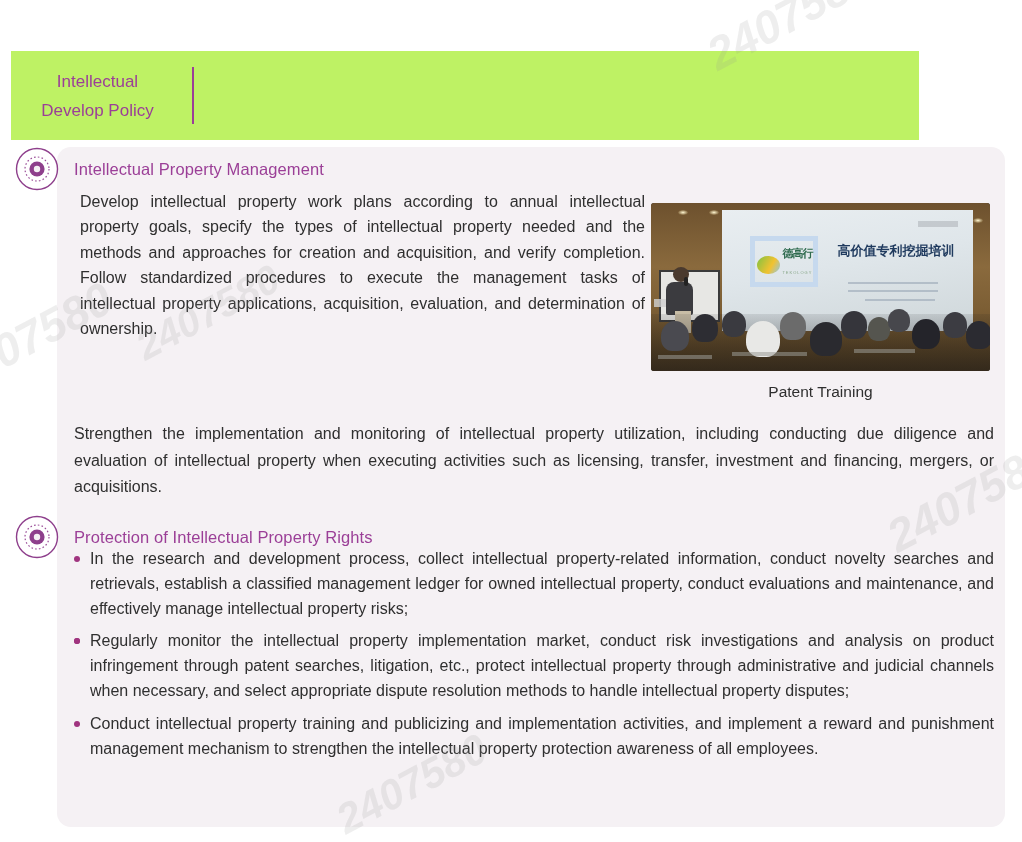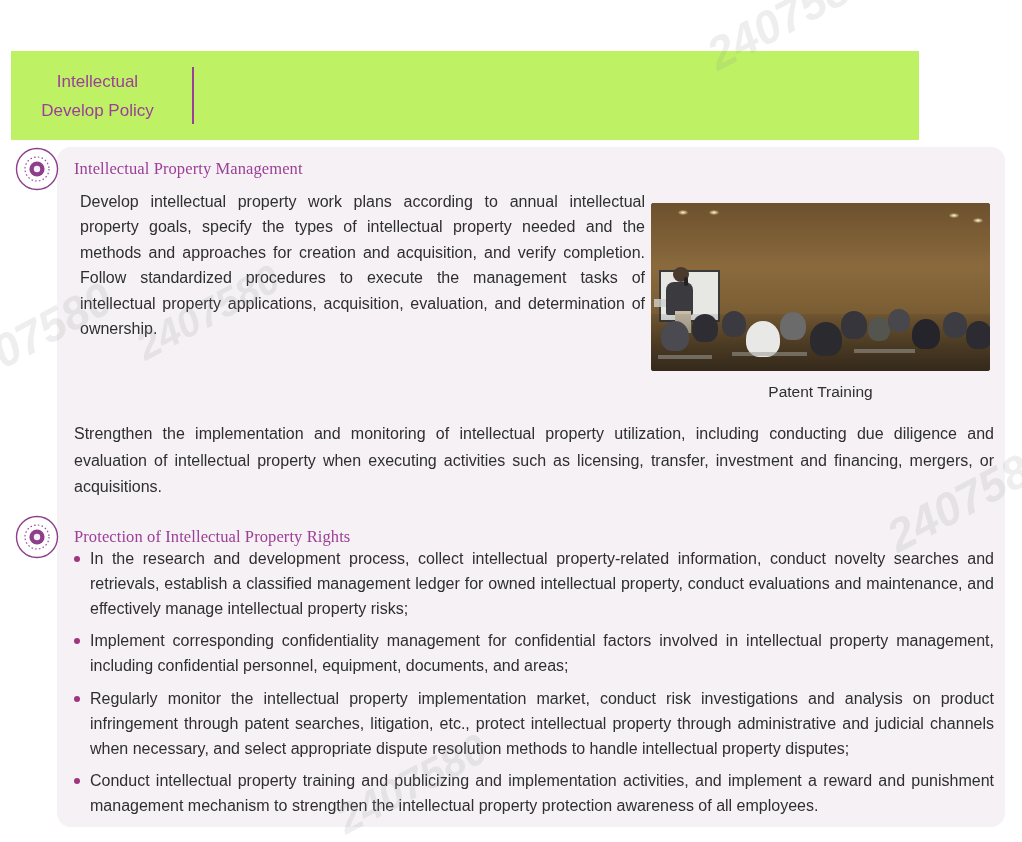--- a/index.html
+++ b/index.html
@@ -110,21 +110,20 @@
   .sec-icon svg { display: block; }
 
   .sec-title {
     position: absolute;
     left: 74px;
     top: 8px;
     color: #9b3f97;
     font-size: 16.5px;
     line-height: 28px;
     letter-spacing: .1px;
-    font-family: Liberation Serif, serif;
   }
 
   .para {
     font-size: 16px;
     line-height: 25.4px;
     color: #2f2f2f;
     text-align: justify;
     text-justify: inter-word;
   }
 
@@ -272,20 +271,33 @@
         <div class="ph-wall"></div>
 
         <div class="ph-light" style="left:8%;"></div>
         <div class="ph-light" style="left:17%;"></div>
         <div class="ph-light" style="left:88%; top:6%;"></div>
         <div class="ph-light" style="left:95%; top:9%;"></div>
 
         <div class="ph-whiteboard"></div>
         <div class="ph-smallbar"></div>
 
+        <div class="ph-screen">
+          <div class="ph-screen-in">
+            <div class="ph-topbar"></div>
+            <div class="ph-logo-box"></div>
+            <div class="ph-logo-blob"></div>
+            <div class="ph-logo-cn">德高行</div>
+            <div class="ph-logo-sub">TEKOLOGY</div>
+            <div class="ph-title-cn">高价值专利挖掘培训</div>
+            <div class="ph-line" style="left:50%; top:60%; width:36%;"></div>
+            <div class="ph-line" style="left:50%; top:66%; width:36%;"></div>
+            <div class="ph-line" style="left:57%; top:74%; width:28%;"></div>
+          </div>
+        </div>
 
         <div class="ph-speaker-h"></div>
         <div class="ph-speaker-b"></div>
         <div class="ph-speaker-l"></div>
         <div class="ph-mic"></div>
 
         <div class="ph-audience"></div>
         <div class="head" style="left:3%;  top:70%; width:28px; height:30px; background:#4a4a50;"></div>
         <div class="head" style="left:12%; top:66%; width:26px; height:28px; background:#2d2d33;"></div>
         <div class="head" style="left:21%; top:64%; width:24px; height:26px; background:#3a3a40;"></div>
@@ -323,21 +335,20 @@
       <div class="sec-title">Protection of Intellectual Property Rights</div>
     </div>
 
     <ul class="bullets">
       <li>
         <span class="dot"></span>
         <span>In the research and development process, collect intellectual property-related information, conduct novelty searches and retrievals, establish a classified management ledger for owned intellectual property, conduct evaluations and maintenance, and effectively manage intellectual property risks;</span>
       </li>
       <li>
         <span class="dot"></span>
-        <span>Implement corresponding confidentiality management for confidential factors involved in intellectual property management, including confidential personnel, equipment, documents, and areas;</span>
       </li>
       <li>
         <span class="dot"></span>
         <span>Regularly monitor the intellectual property implementation market, conduct risk investigations and analysis on product infringement through patent searches, litigation, etc., protect intellectual property through administrative and judicial channels when necessary, and select appropriate dispute resolution methods to handle intellectual property disputes;</span>
       </li>
       <li>
         <span class="dot"></span>
         <span>Conduct intellectual property training and publicizing and implementation activities, and implement a reward and punishment management mechanism to strengthen the intellectual property protection awareness of all employees.</span>
       </li>
     </ul>

